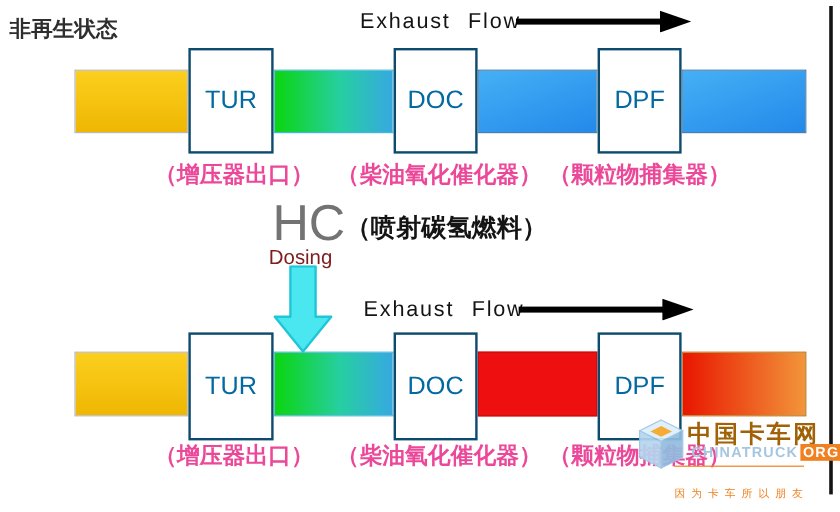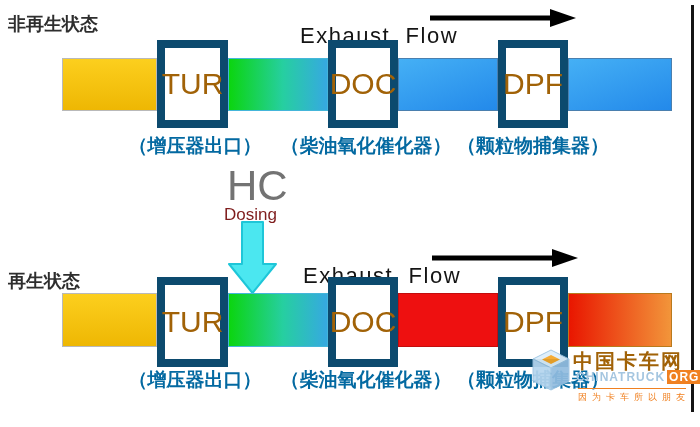--- a/index.html
+++ b/index.html
@@ -1,48 +1,48 @@
 <!DOCTYPE html>
 <html><head>
 <meta charset="utf-8">
 <style>
   html,body{margin:0;padding:0;}
   body{font-family:"Liberation Sans", sans-serif; background:#ffffff;}
   .stage{position:relative;width:700px;height:427px;background:#ffffff;overflow:hidden;}
 
   .state-label{position:absolute;font-size:18px;font-weight:600;color:#2e2e2e;white-space:nowrap;}
-  .flow-label{position:absolute;font-size:22px;color:#141414;letter-spacing:1.5px;word-spacing:8px;white-space:nowrap;margin-top:16px;}
+  .flow-label{position:absolute;font-size:18px;color:#141414;letter-spacing:1.5px;word-spacing:8px;white-space:nowrap;}
   .flow-arrow{position:absolute;}
 
   .bar{position:absolute;box-sizing:border-box;z-index:1;}
   .bar-yellow{background:linear-gradient(180deg,#fccf1e 0%,#eeb703 100%);border:1px solid #b9b9b9;}
   .bar-green{background:linear-gradient(90deg,#0bd50f 0%,#26cfa0 55%,#36a9e1 100%);border:1px solid #44b6da;}
   .bar-blue{background:linear-gradient(160deg,#45b0f5 0%,#2389ea 100%);border:1px solid #4a7fae;}
   .bar-red{background:#ee1010;border:1px solid #c20d0d;}
   .bar-fire{background:linear-gradient(90deg,#e91600 0%,#f2953a 100%);border:1px solid #b97a1d;}
 
-  .box{position:absolute;box-sizing:border-box;background:#ffffff;border:8px solid #0c4a6e;
-       display:flex;align-items:center;justify-content:center;font-size:30px;color:#a16207;z-index:2;}
+  .box{position:absolute;box-sizing:border-box;background:#ffffff;border:2px solid #0c4a6e;
+       display:flex;align-items:center;justify-content:center;font-size:21px;color:#0369a1;z-index:2;}
 
-  .caption{position:absolute;transform:translateX(-50%);font-size:19px;font-weight:600;color:#0369a1;white-space:nowrap;z-index:1;}
+  .caption{position:absolute;transform:translateX(-50%);font-size:19px;font-weight:600;color:#ec4899;white-space:nowrap;z-index:1;}
 
   .hc-label{position:absolute;font-size:42px;color:#737373;white-space:nowrap;}
   .hc-note{position:absolute;font-size:21px;font-weight:600;color:#141414;white-space:nowrap;}
   .dosing-label{position:absolute;font-size:17px;color:#7f1d1d;white-space:nowrap;}
   .dosing-arrow{position:absolute;}
 
   .right-border{position:absolute;left:691px;top:5px;width:3px;height:407px;background:#141414;z-index:5;}
 
   .watermark{position:absolute;left:532px;top:347px;width:146px;height:56px;z-index:6;}
   .wm-logo{position:absolute;left:0;top:2px;opacity:.92;}
   .wm-name{position:absolute;left:41px;top:1px;font-size:20px;font-weight:bold;color:#a16207;letter-spacing:2px;white-space:nowrap;text-shadow:0 0 1px rgba(255,255,255,.6);}
   .wm-domain{position:absolute;left:44px;top:23px;font-size:12px;font-weight:bold;color:#a5c6e0;letter-spacing:1px;white-space:nowrap;}
   .wm-tld{background:#f08020;color:#ffffff;padding:0 2px;margin-left:2px;}
-  .wm-slogan{position:absolute;left:46px;top:41px;width:108px;border-top:1px solid #f08020;
-             font-size:9px;color:#f08020;letter-spacing:5px;padding-top:2px;white-space:nowrap;}
+  .wm-slogan{position:absolute;left:30px;top:41px;width:108px;border-top:1px solid #f08020;
+             font-size:9px;color:#f08020;letter-spacing:5px;padding-top:16px;white-space:nowrap;}
 </style>
 </head>
 <body>
 
 <div class="stage">
 
   <div class="state-label" style="left:8px;top:12px">非再生状态</div>
 
   <div class="flow-label" style="left:300px;top:7px">Exhaust Flow</div>
   <svg class="flow-arrow" style="left:430px;top:9px" width="146" height="18" viewBox="0 0 146 18">
@@ -57,32 +57,32 @@
 
   <div class="box" style="left:157px;top:40px;width:71px;height:88px">TUR</div>
   <div class="box" style="left:328px;top:40px;width:70px;height:88px">DOC</div>
   <div class="box" style="left:498px;top:40px;width:70px;height:88px">DPF</div>
 
   <div class="caption" style="left:195px;top:133px">（增压器出口）</div>
   <div class="caption" style="left:366px;top:133px">（柴油氧化催化器）</div>
   <div class="caption" style="left:533px;top:133px">（颗粒物捕集器）</div>
 
   <div class="hc-label" style="left:227px;top:162px">HC</div>
+  <div class="hc-note" style="left:288px;top:176px">（喷射碳氢燃料）</div>
   <div class="dosing-label" style="left:224px;top:205px">Dosing</div>
   <svg class="dosing-arrow" style="left:227px;top:221px" width="51" height="74" viewBox="0 0 51 74">
     <polygon points="15,1 36,1 36,43 49,43 25.5,72 2,43 15,43" fill="#4be7f0" stroke="#1ec6d8" stroke-width="2" stroke-linejoin="round"></polygon>
   </svg>
 
   <div class="flow-label" style="left:303px;top:247px">Exhaust Flow</div>
   <svg class="flow-arrow" style="left:432px;top:249px" width="146" height="18" viewBox="0 0 146 18">
     <rect x="0" y="6.5" width="122" height="5" fill="#000"></rect>
     <polygon points="120,0 146,9 120,18" fill="#000"></polygon>
   </svg>
 
-  <div class="state-label" style="left:8px;top:269px">再生状态</div>
 
   <div class="bar bar-yellow" style="left:62px;top:293px;width:95px;height:54px"></div>
   <div class="bar bar-green" style="left:228px;top:293px;width:100px;height:54px"></div>
   <div class="bar bar-red" style="left:398px;top:293px;width:100px;height:54px"></div>
   <div class="bar bar-fire" style="left:568px;top:293px;width:104px;height:54px"></div>
 
   <div class="box" style="left:157px;top:277px;width:71px;height:90px">TUR</div>
   <div class="box" style="left:328px;top:277px;width:70px;height:90px">DOC</div>
   <div class="box" style="left:498px;top:277px;width:70px;height:90px">DPF</div>
 

